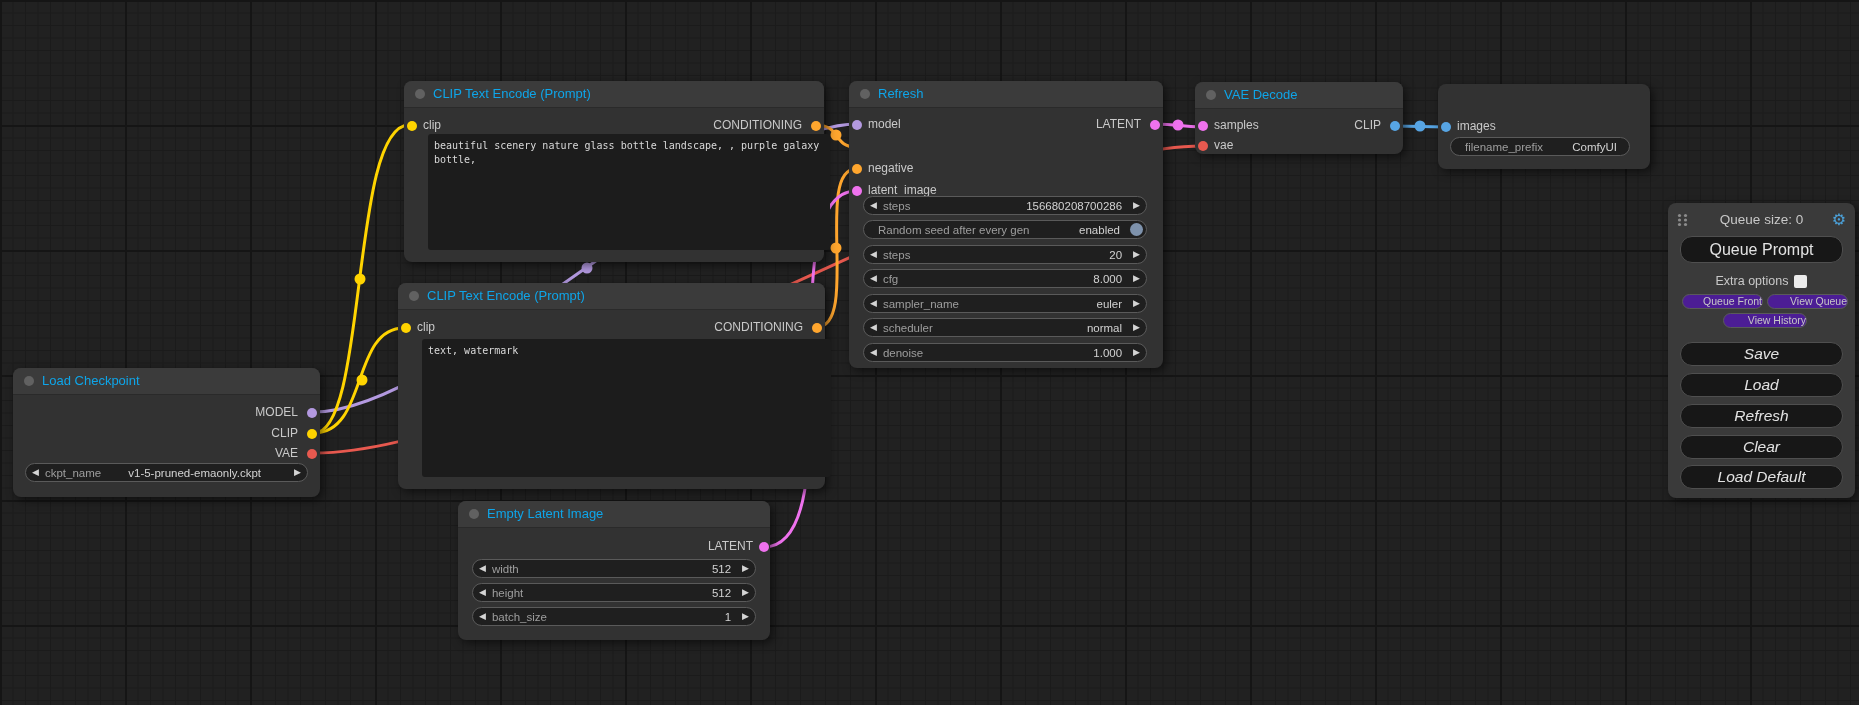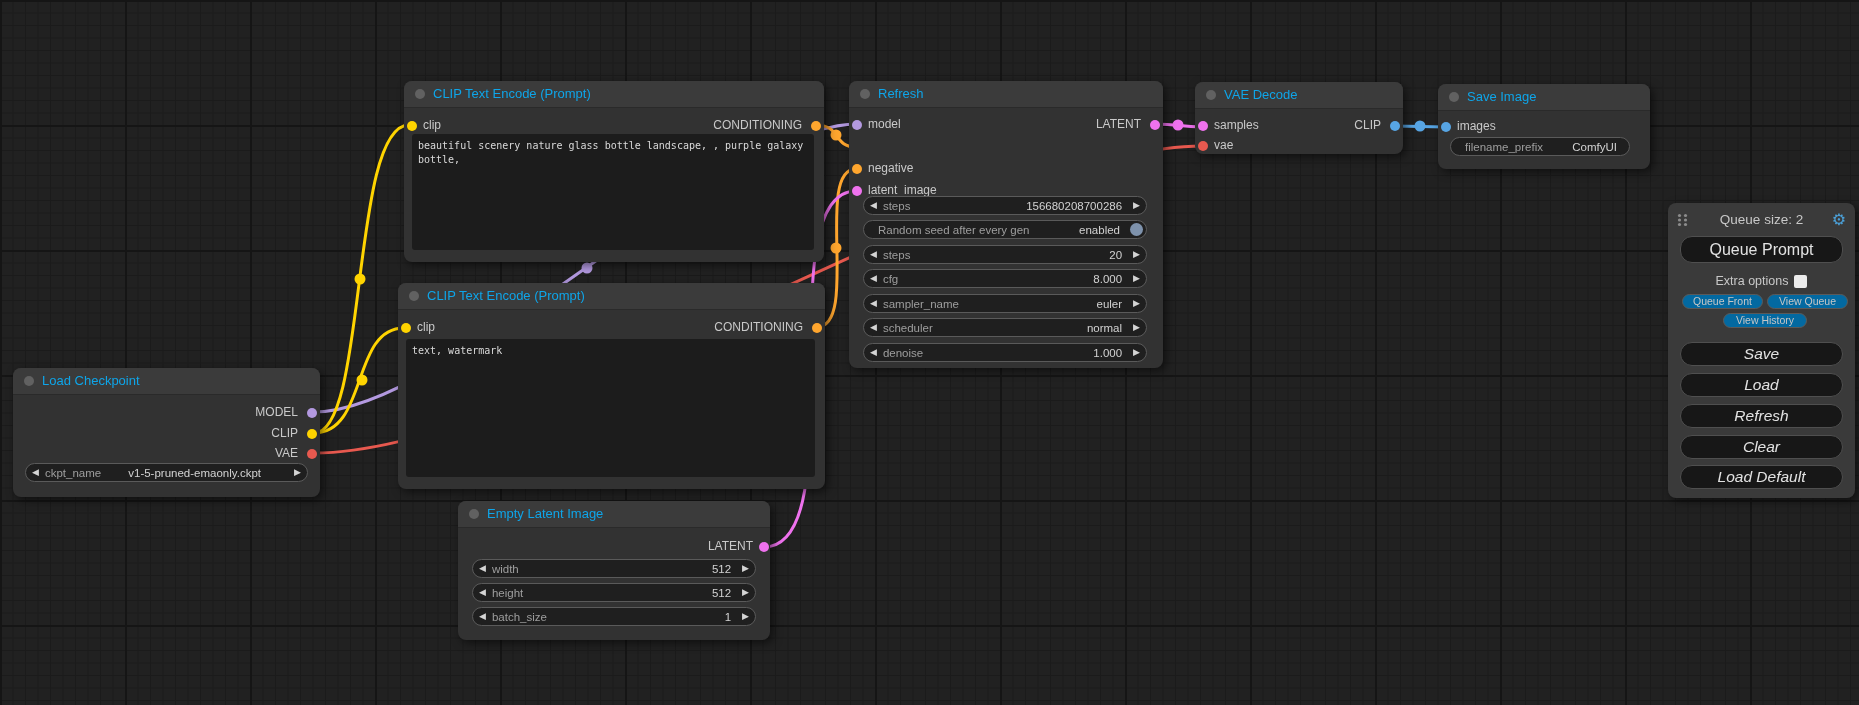--- a/index.html
+++ b/index.html
@@ -27,21 +27,21 @@
   .prow{position:absolute;left:0;right:0;height:21px;line-height:21px;font-size:12px;color:#c9c9c9;}
   .in-label{position:absolute;left:19px;top:0;}
   .out-label{position:absolute;right:22px;top:0;}
   .pdot{position:absolute;top:50%;margin-top:-5px;width:10px;height:10px;border-radius:50%;}
   .pdot.pin{left:3px}.pdot.pout{right:3px}
   .b-model{background:#b399e0}.b-clip{background:#ffd400}.b-vae{background:#e8594f}
   .b-cond{background:#ffa62e}.b-latent{background:#ef72ee}.b-image{background:#57a5e4}
 
   .textarea{position:absolute;background:#1c1c1c;border-radius:3px;padding:5px 6px;
     box-sizing:border-box;font-family:"DejaVu Sans Mono",monospace;font-size:10px;
-    line-height:14px;color:#d9d9d9;white-space:pre-wrap;word-break:break-word;}
+    line-height:14px;color:#d9d9d9;white-space:pre-wrap;word-break:break-word;margin-left:16px;}
   .widget{position:absolute;height:19px;background:#1f1f1f;border:1px solid #5a5a5a;
     border-radius:10px;display:flex;align-items:center;box-sizing:border-box;
     font-size:11.5px;overflow:hidden;}
   .warr{color:#d4d4d4;font-size:9px;padding:0 6px;line-height:17px;}
   .wlabel{color:#9e9e9e;white-space:nowrap;}
   .wlabel.pad{padding-left:14px;}
   .wvalue{flex:1;text-align:right;color:#d2d2d2;padding-right:5px;white-space:nowrap;}
   .wvalue.center{text-align:center;padding-right:0;}
   .wvalue.padr{padding-right:12px;text-align:right;}
   .toggle{width:13px;height:13px;border-radius:50%;background:#7e92ac;margin:0 3px 0 5px;flex:none;}
@@ -52,22 +52,22 @@
   .qtitle{position:absolute;left:0;right:0;text-align:center;font-size:13.5px;color:#c8c8c8;line-height:20px;}
   .qhandle{position:absolute;left:9px;top:3px;}
   .qgear{position:absolute;right:9px;top:0;font-size:16px;line-height:20px;color:#4ba0d8;}
   .qbtn{position:absolute;left:12px;width:163px;background:#171717;border:1px solid #4f4f4f;
     border-radius:12px;color:#e2e2e2;text-align:center;box-sizing:border-box;}
   .qbtn.big{height:24px;font-size:15.5px;line-height:22px;font-style:italic;}
   .qbtn.prompt{top:33px;height:27px;font-size:16px;line-height:25px;}
   .qextra{position:absolute;left:0;right:0;top:70px;height:16px;display:flex;
     justify-content:center;align-items:center;gap:6px;font-size:12.5px;color:#c8c8c8;}
   .qcheck{width:13px;height:13px;background:#ececec;border-radius:2px;}
-  .qsmall{position:absolute;height:15px;background:#0369a1;border:1px solid #5a5a5a;
-    border-radius:8px;color:#c6c6c6;font-size:10.5px;line-height:13px;text-align:center;box-sizing:border-box;}
+  .qsmall{position:absolute;height:15px;background:#4c1d95;border:1px solid #5a5a5a;
+    border-radius:8px;color:#c6c6c6;font-size:10.5px;line-height:13px;text-align:right;box-sizing:border-box;}
 </style>
 </head>
 <body>
 
 <div class="canvas">
 
   <svg class="links" width="1859" height="705">
     <path class="w-model" d="M314,412 C449,412 723,124 857,124"></path>
     <path class="w-clip" d="M314,433 C368,433 350,125 409,125"></path>
     <path class="w-clip" d="M314,433 C368,433 351,328 404,328"></path>
@@ -214,24 +214,20 @@
       <span class="out-label">CLIP</span>
       <span class="pdot pout b-image"></span>
     </div>
     <div class="prow" style="top:53px">
       <span class="pdot pin b-vae"></span>
       <span class="in-label">vae</span>
     </div>
   </div>
 
   <div class="node" style="left:1438px;top:84px;width:212px;height:85px">
-    <div class="nheader">
-      <span class="tdot"></span>
-      <span class="ntitle">Save Image</span>
-    </div>
     <div class="prow" style="top:32px">
       <span class="pdot pin b-image"></span>
       <span class="in-label">images</span>
     </div>
     <div class="widget" style="left:12px;top:53px;width:180px">
       <span class="wlabel pad">filename_prefix</span>
       <span class="wvalue padr">ComfyUI</span>
     </div>
   </div>
 
@@ -267,21 +263,21 @@
   <div class="qpanel">
     <div class="qhead">
       <svg class="qhandle" width="11" height="14">
         <circle cx="2.5" cy="2.5" r="1.6" fill="#8c8c8c"></circle>
           <circle cx="8.5" cy="2.5" r="1.6" fill="#8c8c8c"></circle>
         <circle cx="2.5" cy="7" r="1.6" fill="#8c8c8c"></circle>
           <circle cx="8.5" cy="7" r="1.6" fill="#8c8c8c"></circle>
         <circle cx="2.5" cy="11.5" r="1.6" fill="#8c8c8c"></circle>
           <circle cx="8.5" cy="11.5" r="1.6" fill="#8c8c8c"></circle>
       </svg>
-      <span class="qtitle">Queue size: 2</span>
+      <span class="qtitle">Queue size: 0</span>
       <span class="qgear">⚙</span>
     </div>
     <div class="qbtn prompt">Queue Prompt</div>
     <div class="qextra">
       <span>Extra options</span>
       <span class="qcheck"></span>
     </div>
     <div class="qsmall" style="left:14px;top:91px;width:81px">Queue Front</div>
     <div class="qsmall" style="left:99px;top:91px;width:81px">View Queue</div>
     <div class="qsmall" style="left:55px;top:110px;width:84px">View History</div>

